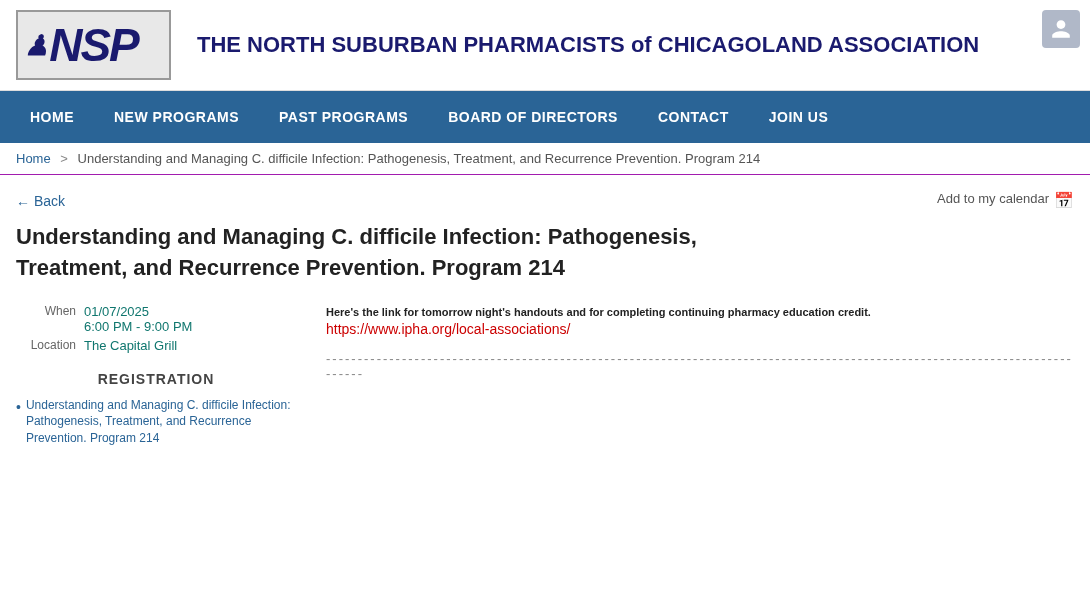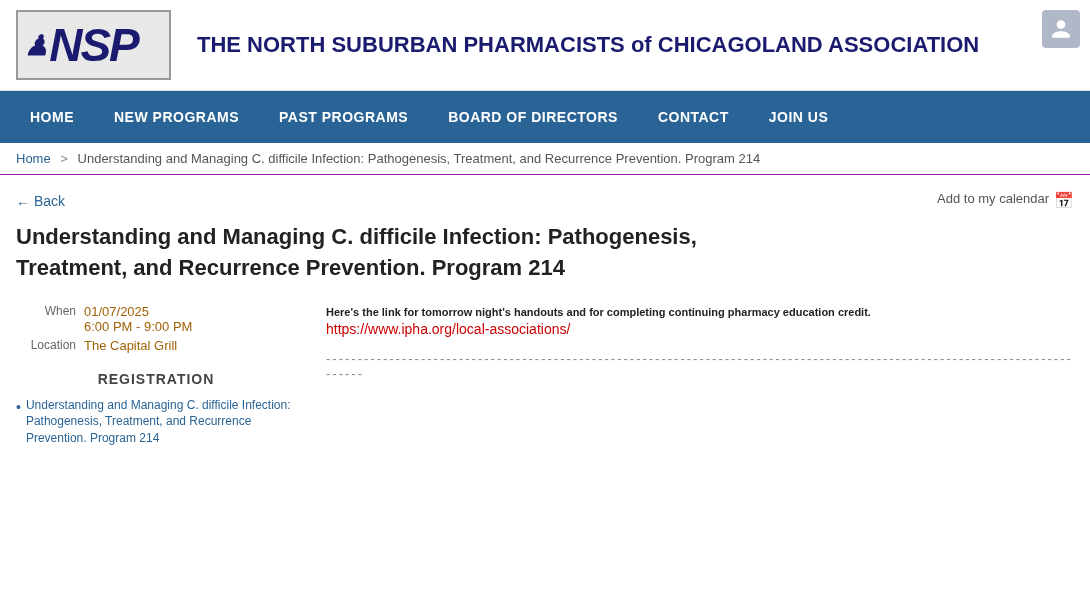--- a/index.html
+++ b/index.html
@@ -164,21 +164,21 @@
       margin-bottom: 4px;
       font-size: 13px;
     }
     .meta-label {
       color: #666;
       text-align: right;
       min-width: 60px;
       font-size: 12px;
     }
     .meta-value {
-      color: #a16207;
+      color: #0f766e;
       font-size: 13px;
     }
     .registration-section {
       margin-top: 10px;
     }
     .reg-heading {
       font-size: 14px;
       font-weight: bold;
       color: #444;
       letter-spacing: 1px;

